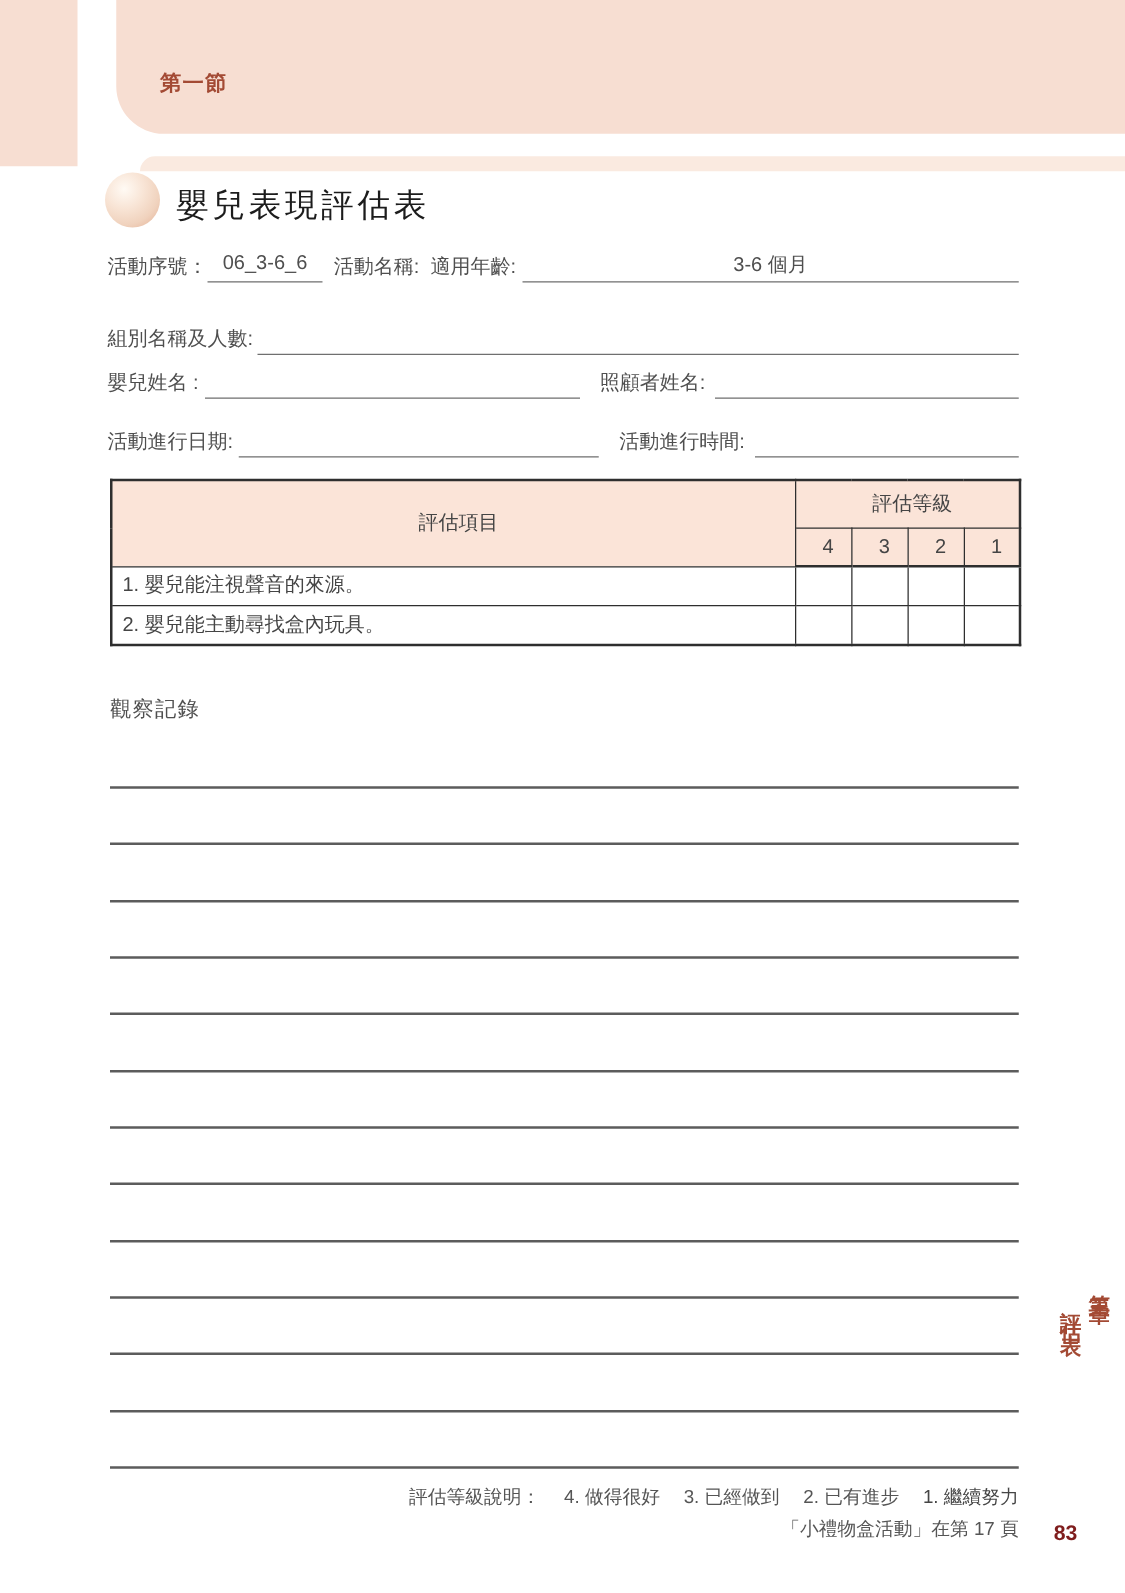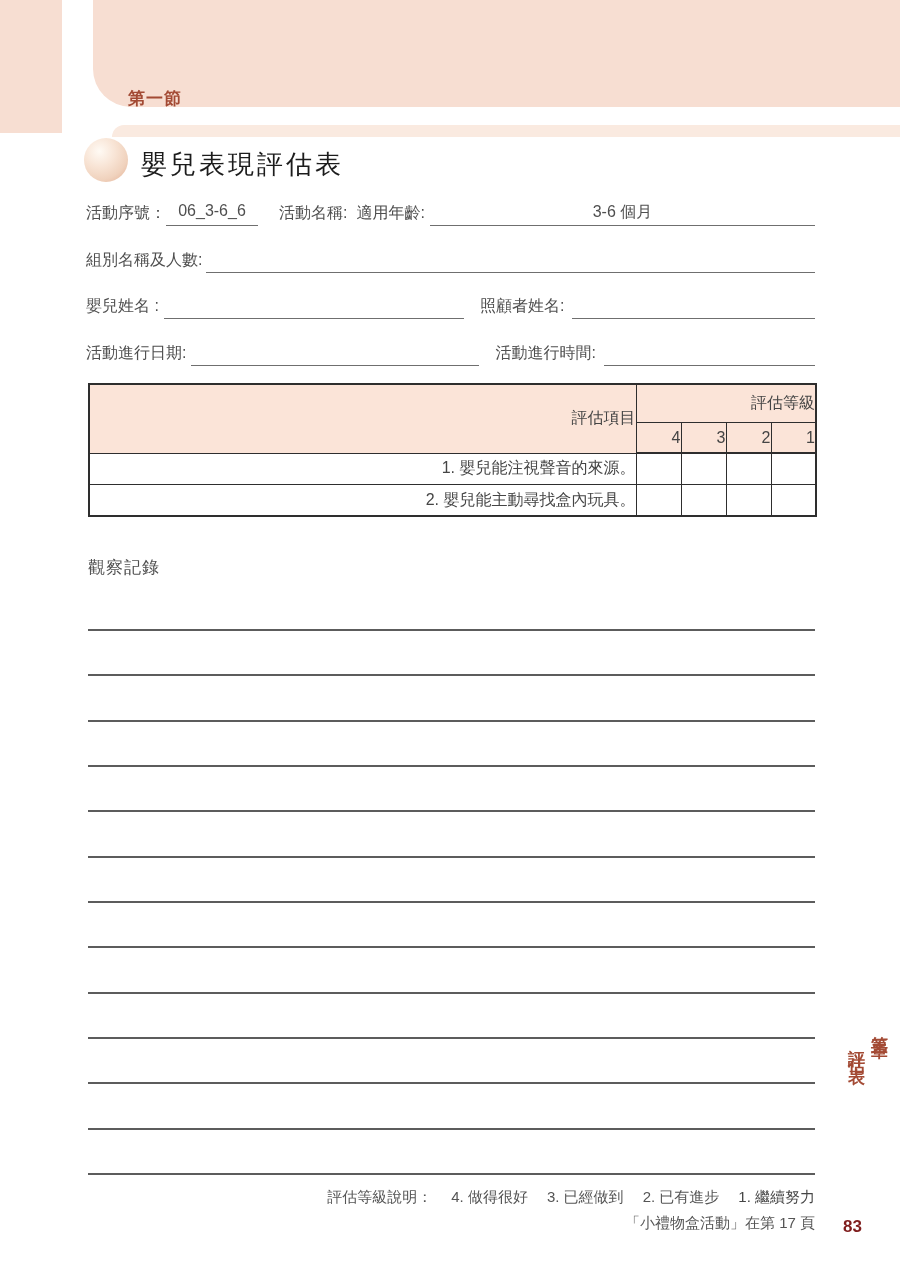--- a/index.html
+++ b/index.html
@@ -13,21 +13,21 @@
   .hdr-panel{
     position:absolute;left:93px;top:0;right:0;height:107px;background:#f7ded2;
     border-bottom-left-radius:38px;
   }
   .hdr-lower-band{
     position:absolute;left:112px;top:125px;right:0;height:12px;background:#faeae0;
     border-top-left-radius:13px;
   }
   .section-line{
     position:absolute;left:128px;top:55px;display:flex;gap:42px;
-    font-size:17px;font-weight:bold;color:#a34a34;letter-spacing:1px;margin-top:32px;
+    font-size:17px;font-weight:bold;color:#a34a34;letter-spacing:1px;
   }
   
   .ball{
     position:absolute;left:84px;top:138px;width:44px;height:44px;border-radius:50%;
     background:radial-gradient(circle at 35% 30%, #fffaf4 0%, #f8e4d5 38%, #f0d2bd 68%, #e5b69c 92%, #ddab90 100%);
   }
   .page-title{
     position:absolute;left:141px;top:147px;font-size:26px;color:#1c1c1c;
     letter-spacing:3px;font-weight:500;
   }
@@ -40,21 +40,21 @@
   .ul{
     display:inline-block;border-bottom:1.5px solid #6f6f6f;height:24px;
     text-align:center;color:#4f4f4f;box-sizing:border-box;
   }
   .grow{flex:1 1 auto;}
   
   table.assess{
     position:absolute;left:88px;top:383px;width:727px;border-collapse:collapse;
     table-layout:fixed;font-size:16px;color:#454545;
   }
-  table.assess td{border:1px solid #2e2e2e;padding:0 0 0 8px;text-align:right;}
+  table.assess td{border:1px solid #2e2e2e;padding:0 0 0 8px;}
   table.assess{border:2px solid #2e2e2e;}
   td.hd{background:#fbe4d8;text-align:center;padding:0;}
   td.item-hd{background:#fbe4d8;text-align:center;padding:0;border-right:2px solid #2e2e2e;border-bottom:2px solid #2e2e2e;}
   tr.hr1 td{height:37px;}
   tr.hr2 td{height:29px;border-bottom:2px solid #2e2e2e;}
   tr.dr td{height:30px;}
   td.itemcell{border-right:2px solid #2e2e2e;}
   
   .obs-label{position:absolute;left:88px;top:556px;font-size:17px;color:#4f4f4f;letter-spacing:1px;}
   .obs-lines{position:absolute;left:88px;top:629px;width:727px;height:548px;}
@@ -89,26 +89,26 @@
 <div class="section-line">
   <span>第一節</span>
 </div>
 
 <div class="ball"></div>
 <div class="page-title">嬰兒表現評估表</div>
 
 <div class="frow" style="top:200px;">
   <span class="lbl">活動序號：</span>
   <span class="ul" style="width:92px;">06_3-6_6</span>
-  <span class="lbl" style="margin-left:21px;">活動名稱:</span>
+  <span class="lbl" style="margin-left:9px;">活動名稱:</span>
   <span class="lbl" style="margin-left:9px;">適用年齡:</span>
   <span class="ul grow" style="margin-left:5px;">3-6 個月</span>
 </div>
 
-<div class="frow" style="top:247px;">
+<div class="frow" style="top:258px;">
   <span class="lbl">組別名稱及人數:</span>
   <span class="ul grow" style="margin-left:4px;"></span>
 </div>
 
 <div class="frow" style="top:293px;">
   <span class="lbl">嬰兒姓名 :</span>
   <span class="ul" style="width:300px;margin-left:5px;"></span>
   <span class="lbl" style="margin-left:16px;">照顧者姓名:</span>
   <span class="ul grow" style="margin-left:8px;"></span>
 </div>

